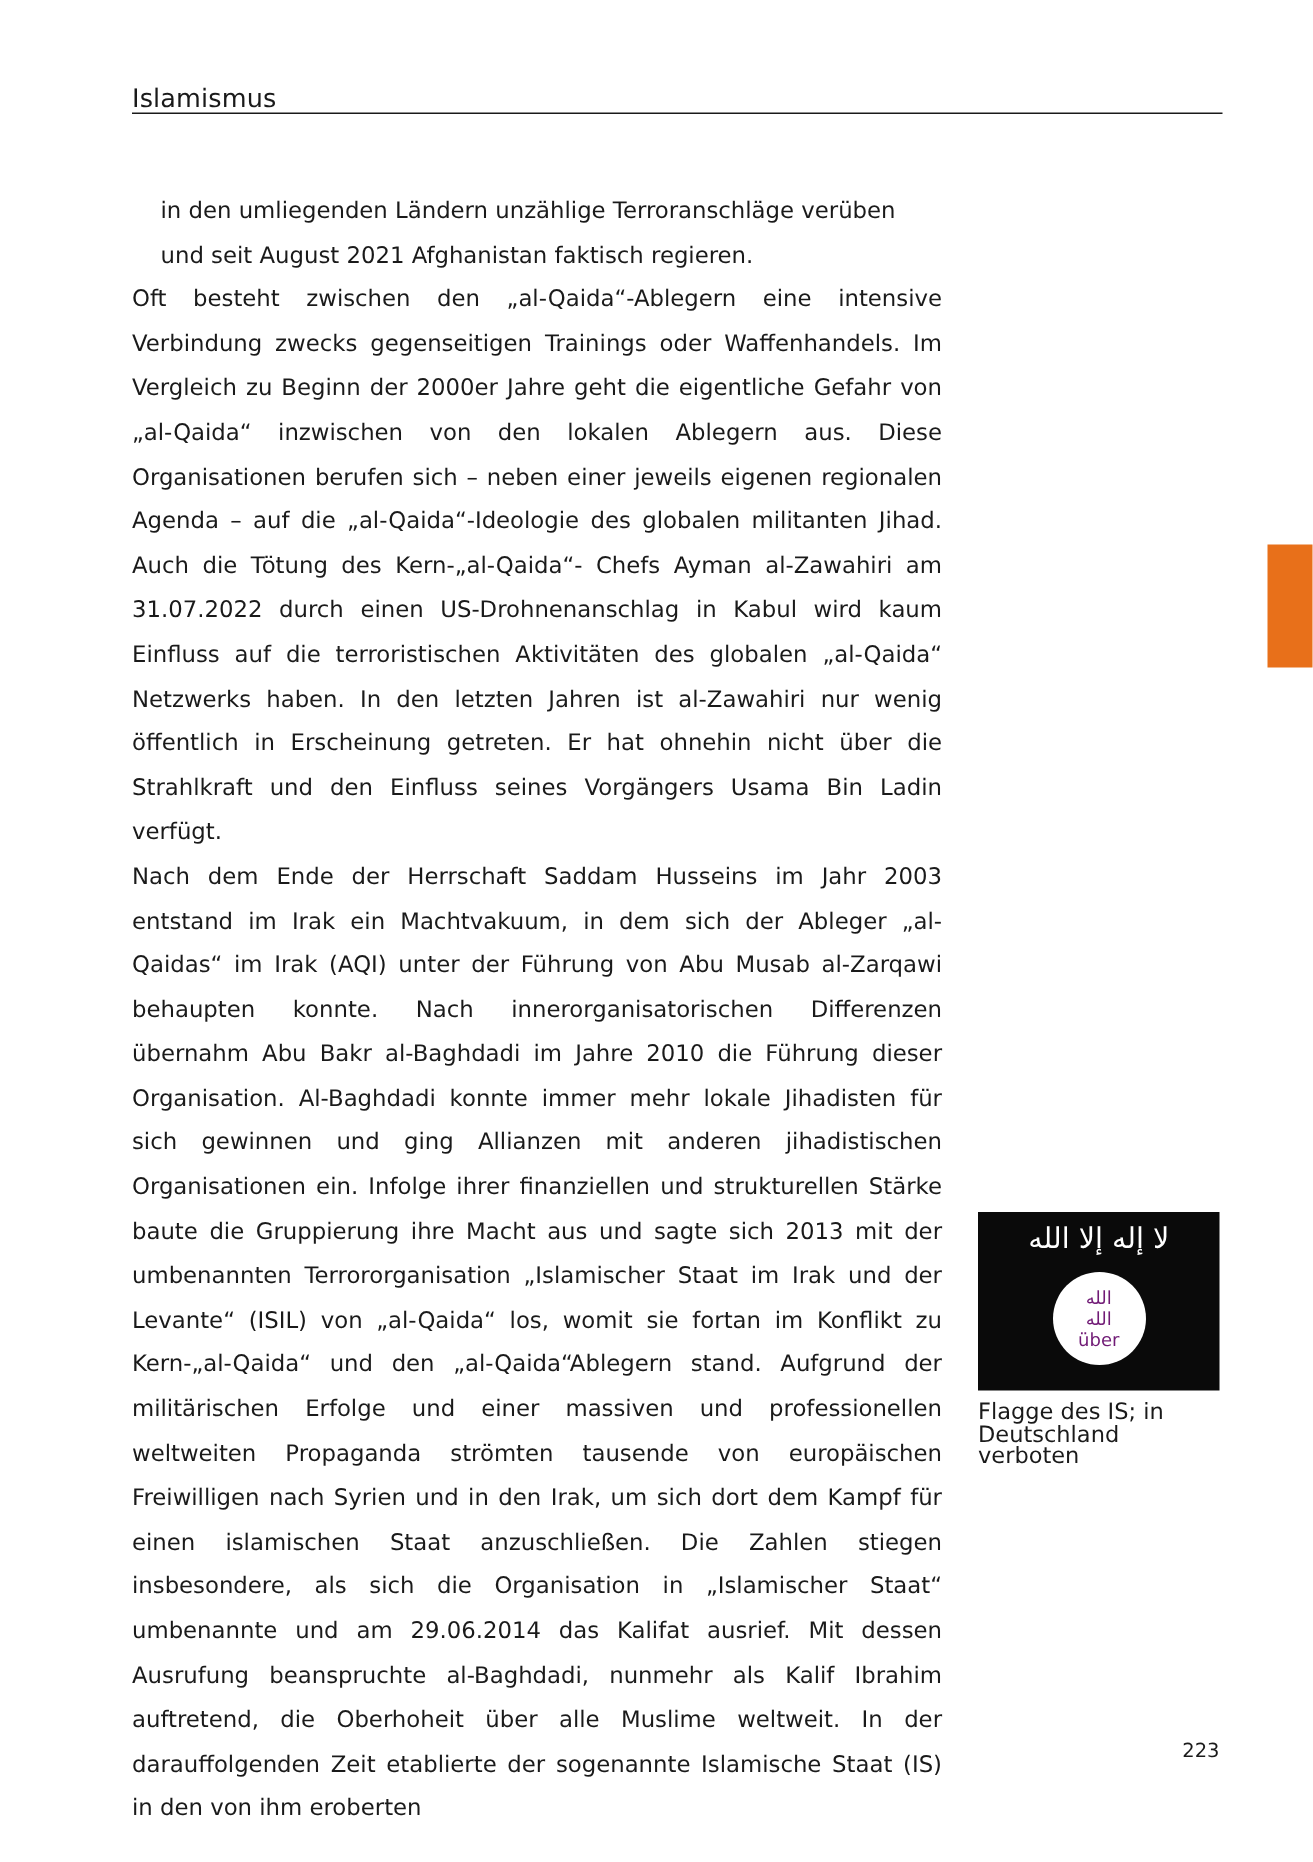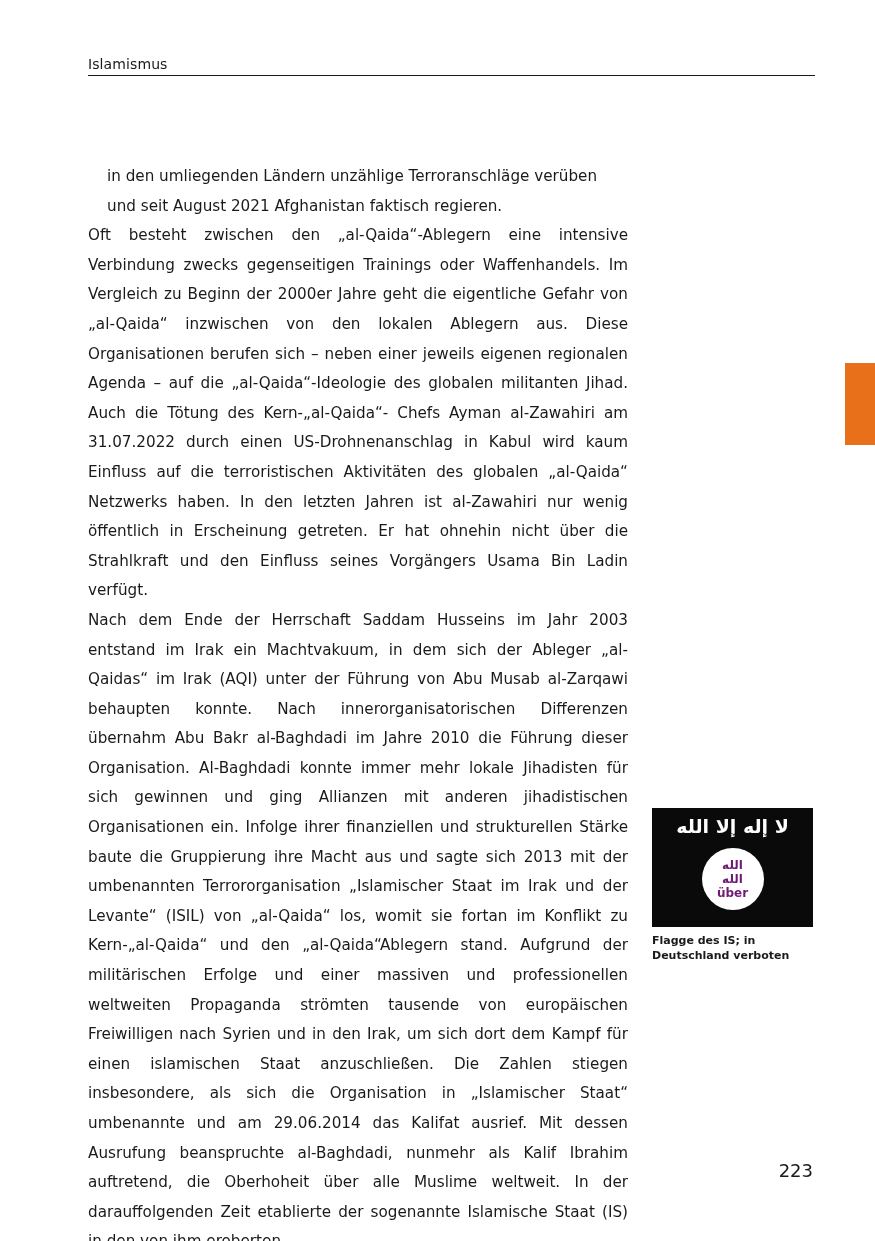--- a/index.html
+++ b/index.html
@@ -18,21 +18,21 @@
   .page {
     position: absolute;
     inset: 0;
   }
   
   .running-head {
     position: absolute;
     left: 88px;
     top: 56px;
     width: 727px;
-    font-size: 14px;
+    font-size: 17px;
     letter-spacing: 0.1px;
     color: #1a1a1a;
   }
   .head-rule {
     position: absolute;
     left: 88px;
     top: 75px;
     width: 727px;
     height: 1.4px;
     background: #1a1a1a;
@@ -57,37 +57,35 @@
     margin: 0;
     font-size: 15.2px;
     line-height: 29.6px;
     text-align: justify;
     text-justify: inter-word;
     hyphens: manual;
   }
   p.indent-block {
     padding-left: 19px;
     text-align: left;
-    margin-top: 36px;
   }
   .subhead {
     margin-top: 25px;
     margin-bottom: 1px;
     font-size: 15.2px;
     line-height: 29.6px;
     color: #e8701a;
     text-align: left;
   }
   
   .figure {
     position: absolute;
     left: 652px;
     top: 808px;
     width: 161px;
-    font-weight: bold;
   }
   .flag {
     width: 161px;
     height: 119px;
     background: #0a0a0a;
     position: relative;
     overflow: hidden;
   }
   .flag .shahada-top {
     position: absolute;
@@ -117,31 +115,31 @@
     flex-direction: column;
     align-items: center;
     justify-content: center;
     line-height: 14px;
     font-size: 12px;
     direction: rtl;
   }
   .flag .seal span { display: block; }
   .caption {
     margin-top: 7px;
-    font-size: 11px;
+    font-size: 15px;
     line-height: 14.5px;
     color: #1a1a1a;
     text-align: left;
   }
   
   .folio {
     position: absolute;
     right: 62px;
     top: 1160px;
-    font-size: 18px;
+    font-size: 13px;
     color: #1a1a1a;
   }
 </style>
 </head>
 <body>
 
 <div class="page">
 
   <div class="running-head">Islamismus</div>
   <div class="head-rule"></div>

